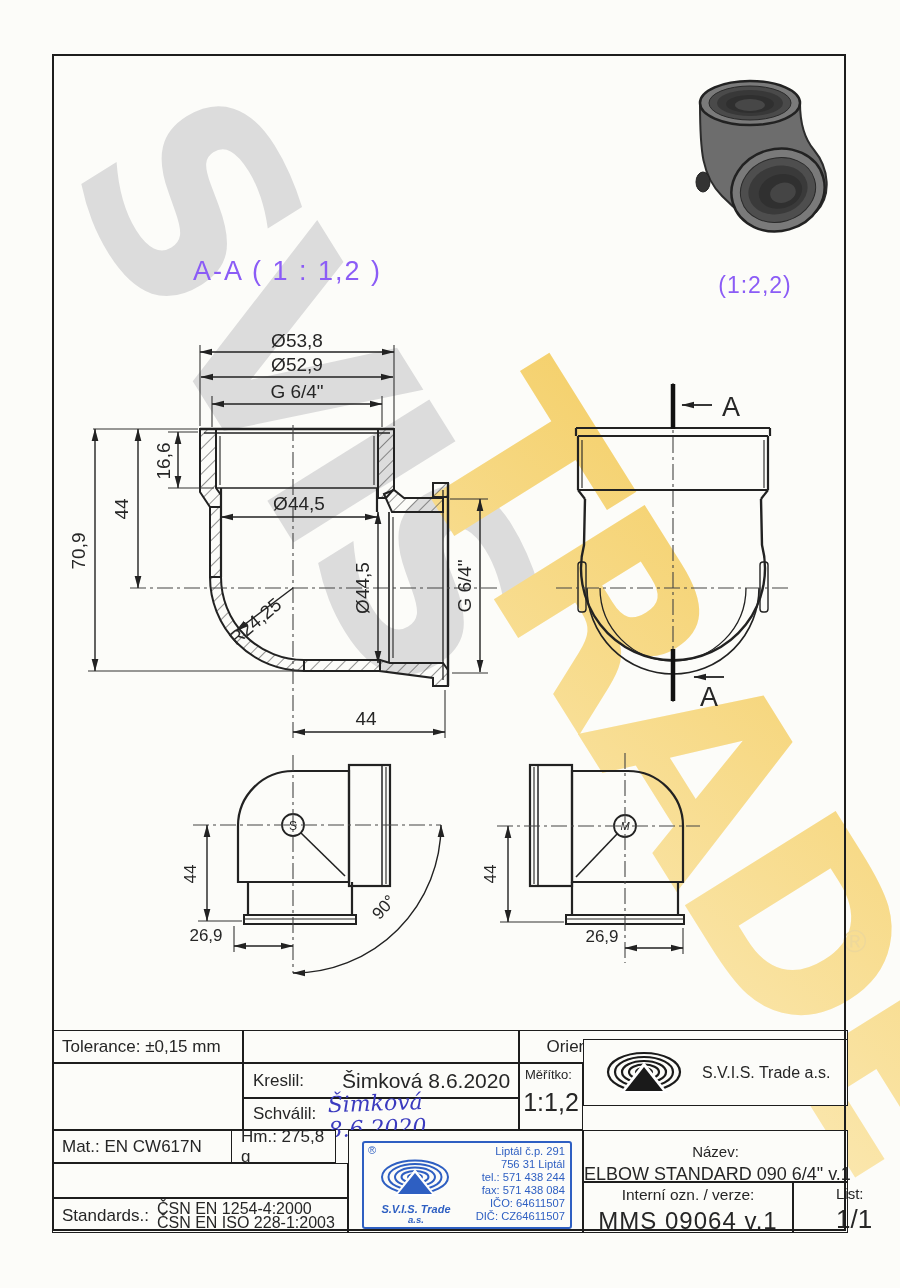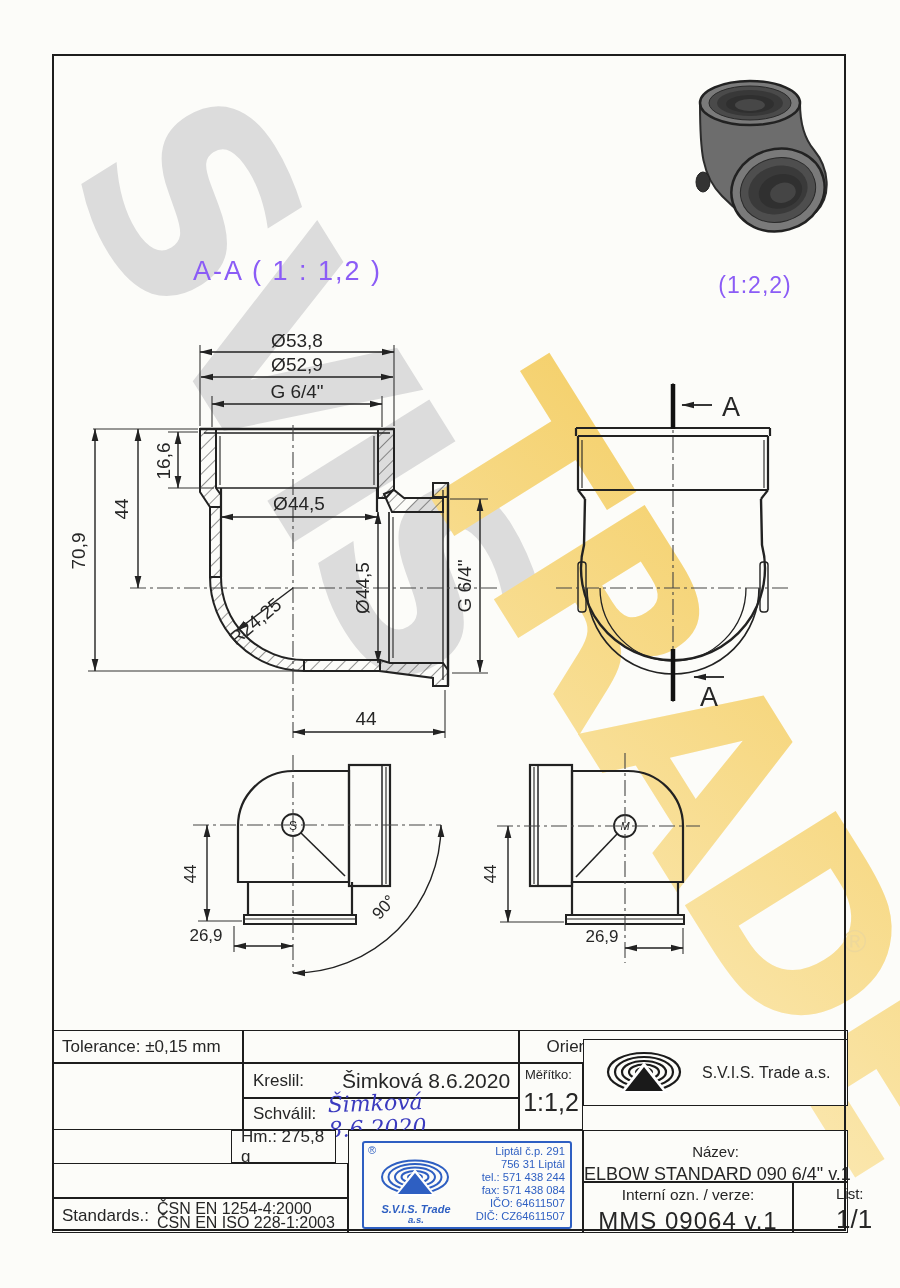--- a/index.html
+++ b/index.html
@@ -246,20 +246,23 @@
         <ellipse cx="46" cy="30" rx="22" ry="11"></ellipse>
         <ellipse cx="46" cy="30" rx="15" ry="7.5"></ellipse>
         <ellipse cx="46" cy="30" rx="8" ry="4"></ellipse>
       </g>
       <path d="M22,51 L70,51 L46,20 Z" fill="#fff"></path>
       <path d="M27,49 L65,49 L46,25 Z" fill="#1a1a1a"></path>
     </svg>
     <div style="position:absolute;left:118px;top:24px;font-size:16px;">S.V.I.S. Trade a.s.</div>
   </div>
 
+  <div class="cell" style="left:52px;top:1130px;width:191px;height:33px;">
+    <div class="tb-left lbl">Mat.: EN CW617N</div>
+  </div>
   <div class="cell" style="left:231px;top:1130px;width:105px;height:33px;">
     <div class="tb-left lbl">Hm.: 275,8 g</div>
   </div>
   <div class="cell" style="left:52px;top:1163px;width:296px;height:35px;"></div>
   <div class="cell" style="left:52px;top:1198px;width:296px;height:35px;">
     <div class="tb-left" style="align-items:center;">
       <span class="lbl">Standards.:</span>
       <span style="font-size:16px;line-height:14px;margin-left:8px;">
         <div>ČSN EN 1254-4:2000</div>
         <div>ČSN EN ISO 228-1:2003</div>

